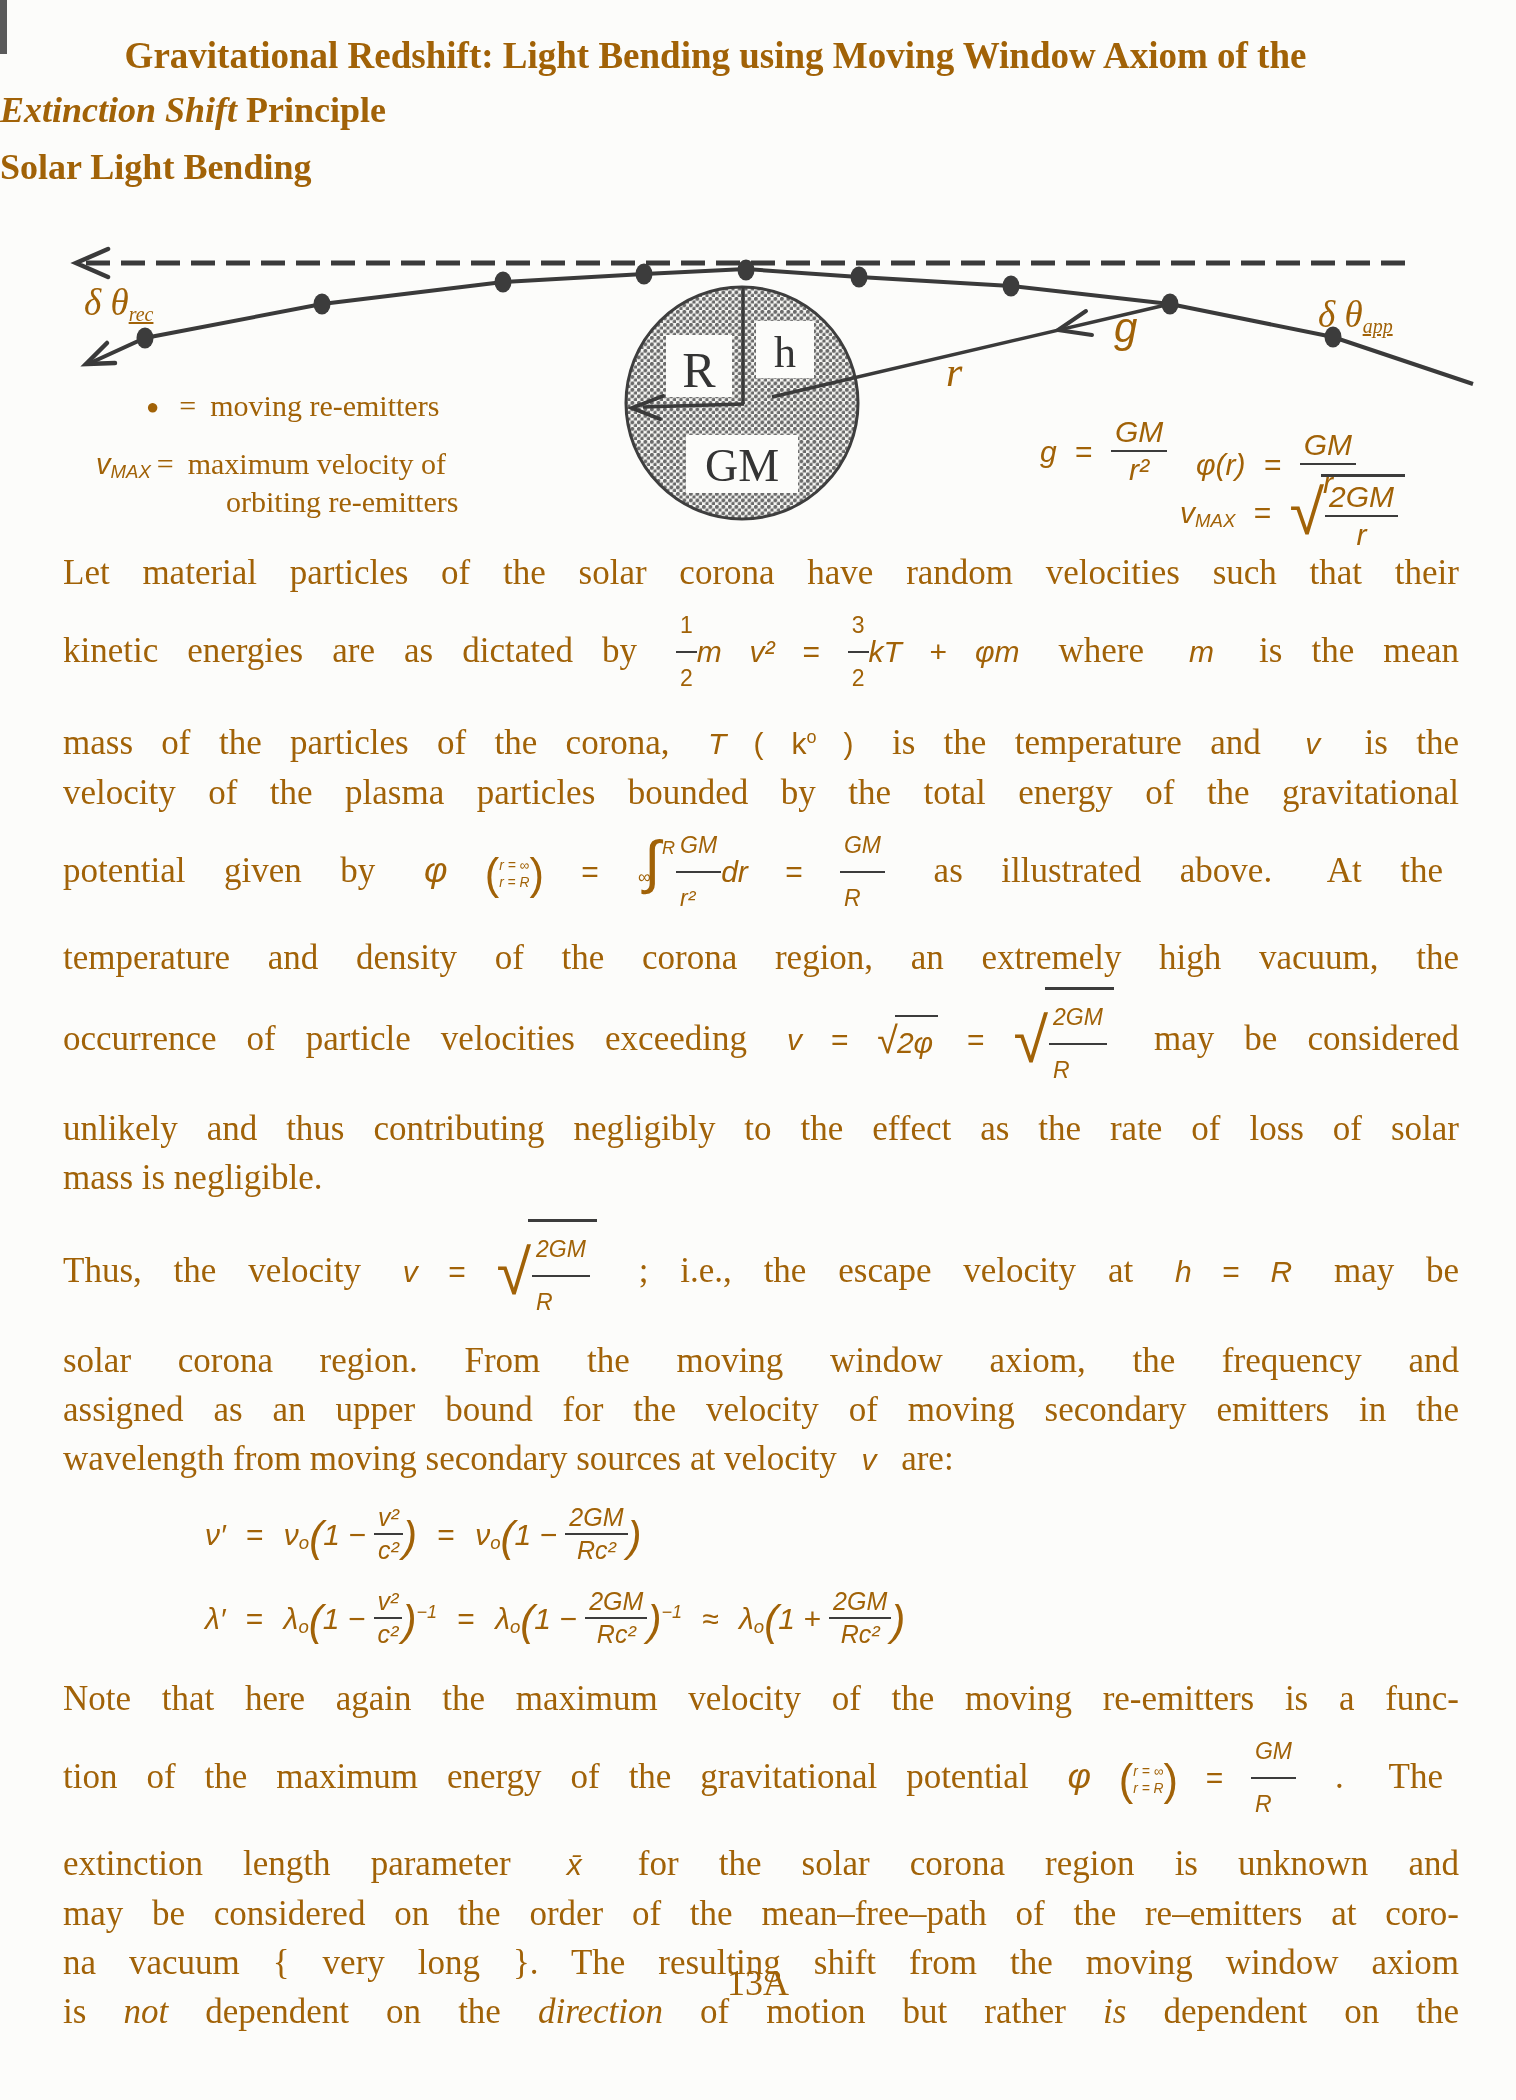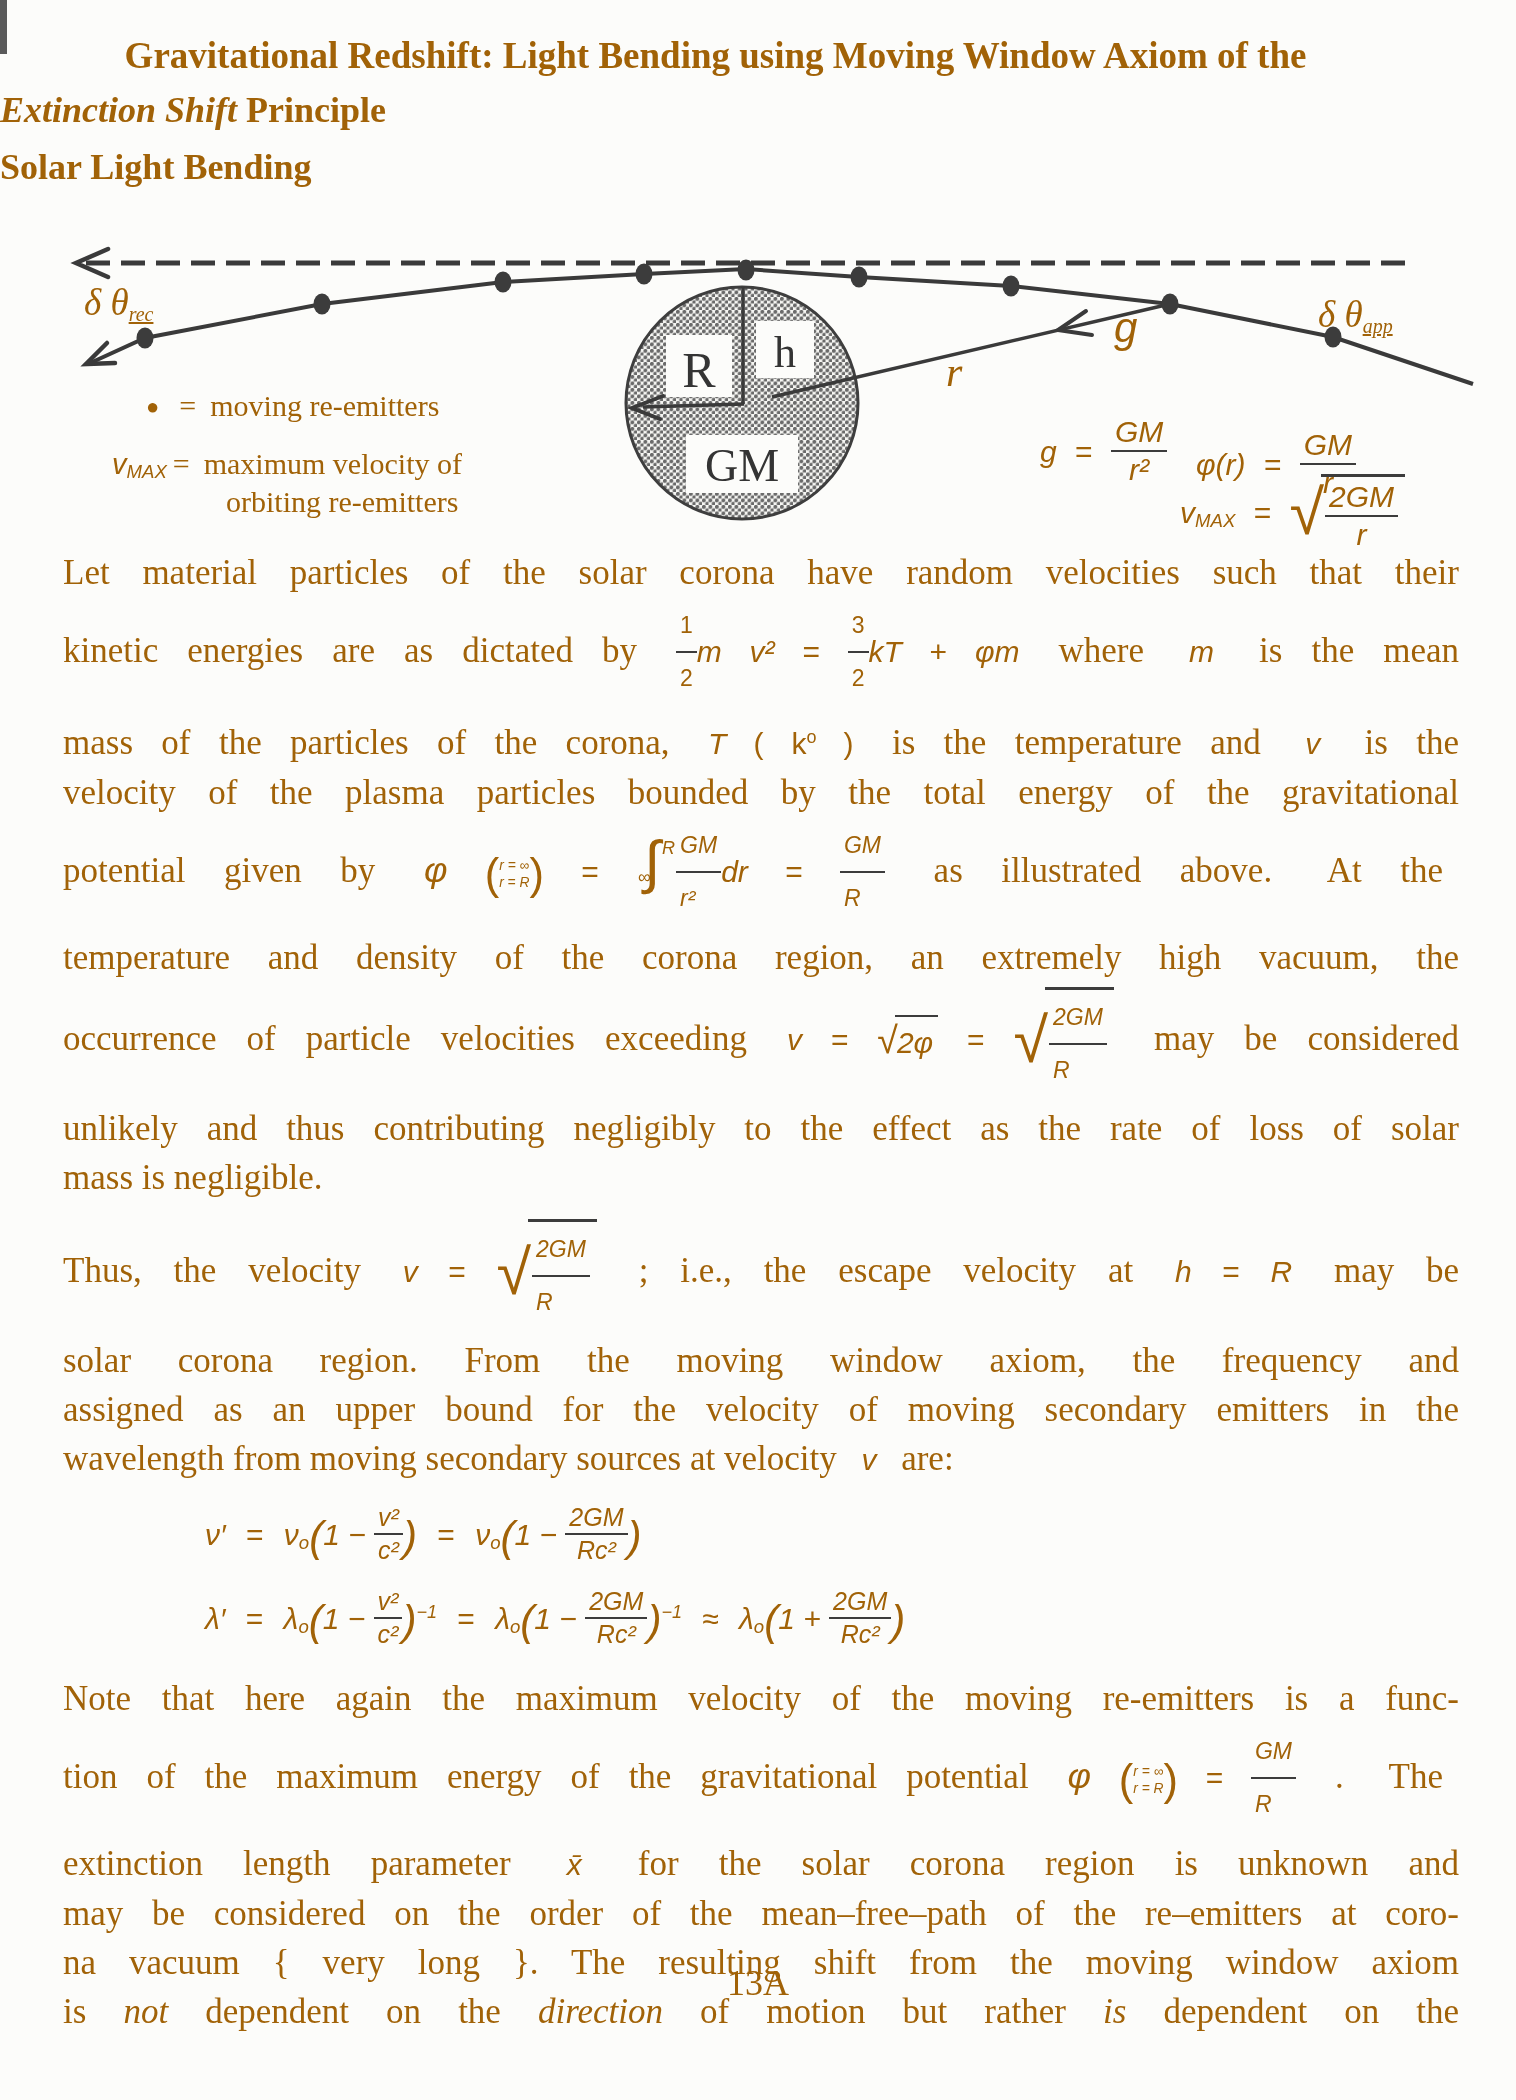--- a/index.html
+++ b/index.html
@@ -131,21 +131,21 @@
 
     <div class="theta" style="left:84px;top:281px;"><span>δ</span> <span>θ</span><span class="tsub">rec</span></div>
     <div class="theta" style="left:1318px;top:293px;"><span>δ</span> <span>θ</span><span class="tsub">app</span></div>
 
     <div class="mlabel-r" style="left:946px;top:348px;">r</div>
     <div class="mlabel-g" style="left:1114px;top:304px;">g</div>
 
     <div class="lgrow" style="left:146px;top:389px;">
       <span class="dot">●</span><span class="leq">=</span><span>moving re-emitters</span>
     </div>
-    <div class="lgrow" style="left:112px;top:447px;">
+    <div class="lgrow" style="left:96px;top:447px;">
       <span class="mv lv">v</span><span class="lsub">MAX</span><span class="leq">=</span><span>maximum velocity of</span>
     </div>
     <div class="lgrow" style="left:226px;top:485px;">
       <span>orbiting re-emitters</span>
     </div>
 
     <div class="deq" style="left:1040px;top:418px;">
       <span class="mv">g</span>
       <span class="eqs">=</span>
       <span class="frac"><span class="fn mv">GM</span><span class="fd mv">r²</span></span>

